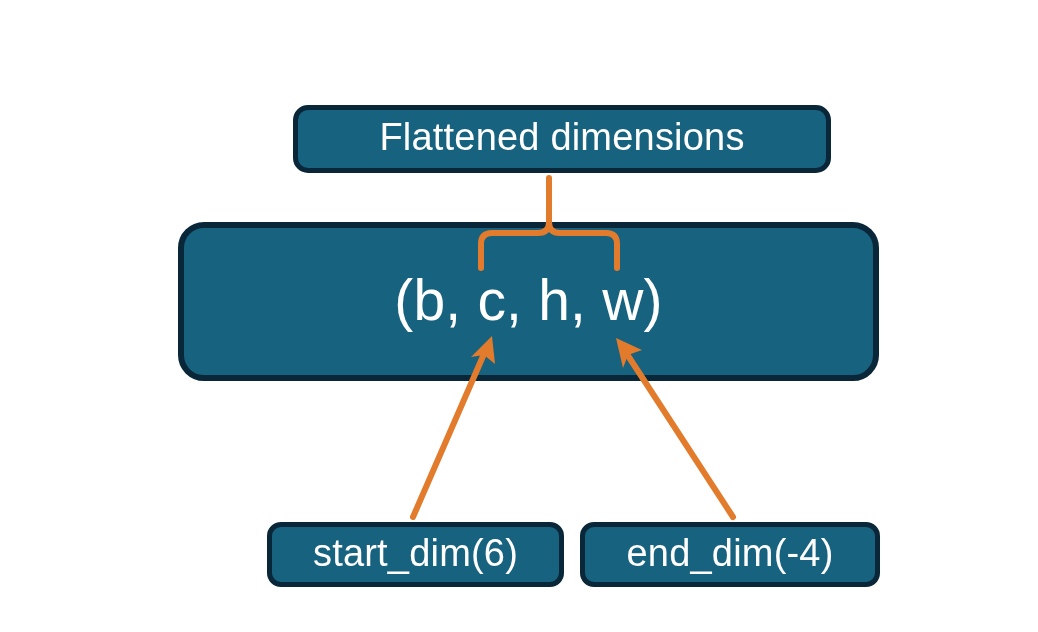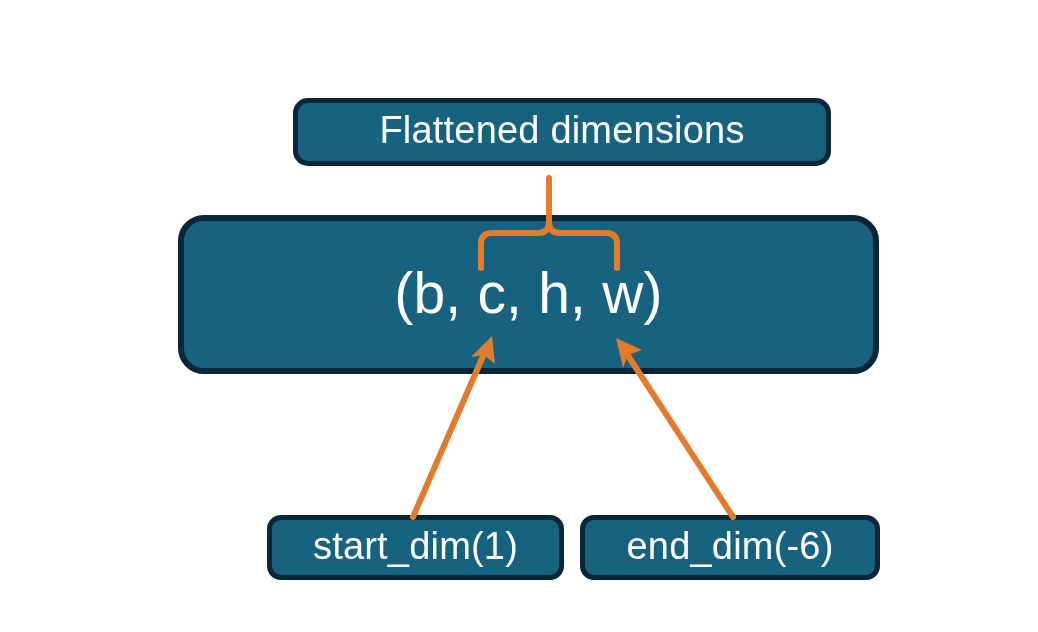--- a/index.html
+++ b/index.html
@@ -28,20 +28,21 @@
     border-radius: 14px;
     color: #ffffff;
     display: flex;
     align-items: center;
     justify-content: center;
     text-align: center;
     line-height: 1.05;
     white-space: nowrap;
     letter-spacing: 0.2px;
     z-index: 2;
+    margin-top: 7px;
   }
   .node .node-label {
     display: block;
     padding-bottom: 2px;
   }
 
   
   #node-flattened {
     left: 293px;
     top: 98px;
@@ -110,25 +111,25 @@
 
   <div class="node" id="node-flattened">
     <span class="node-label">Flattened dimensions</span>
   </div>
 
   <div class="node" id="node-shape">
     <span class="node-label">(b, c, h, w)</span>
   </div>
 
   <div class="node" id="node-start-dim">
-    <span class="node-label">start_dim(1)</span>
+    <span class="node-label">start_dim(6)</span>
   </div>
 
   <div class="node" id="node-end-dim">
-    <span class="node-label">end_dim(-6)</span>
+    <span class="node-label">end_dim(-4)</span>
   </div>
 
   <svg id="connectors" viewBox="0 0 1038 632">
 
     <g>
       <path class="stroke" d="M 481 268
                L 481 244
                Q 481 233 492 233
                L 538 233
                Q 549 233 549 222

